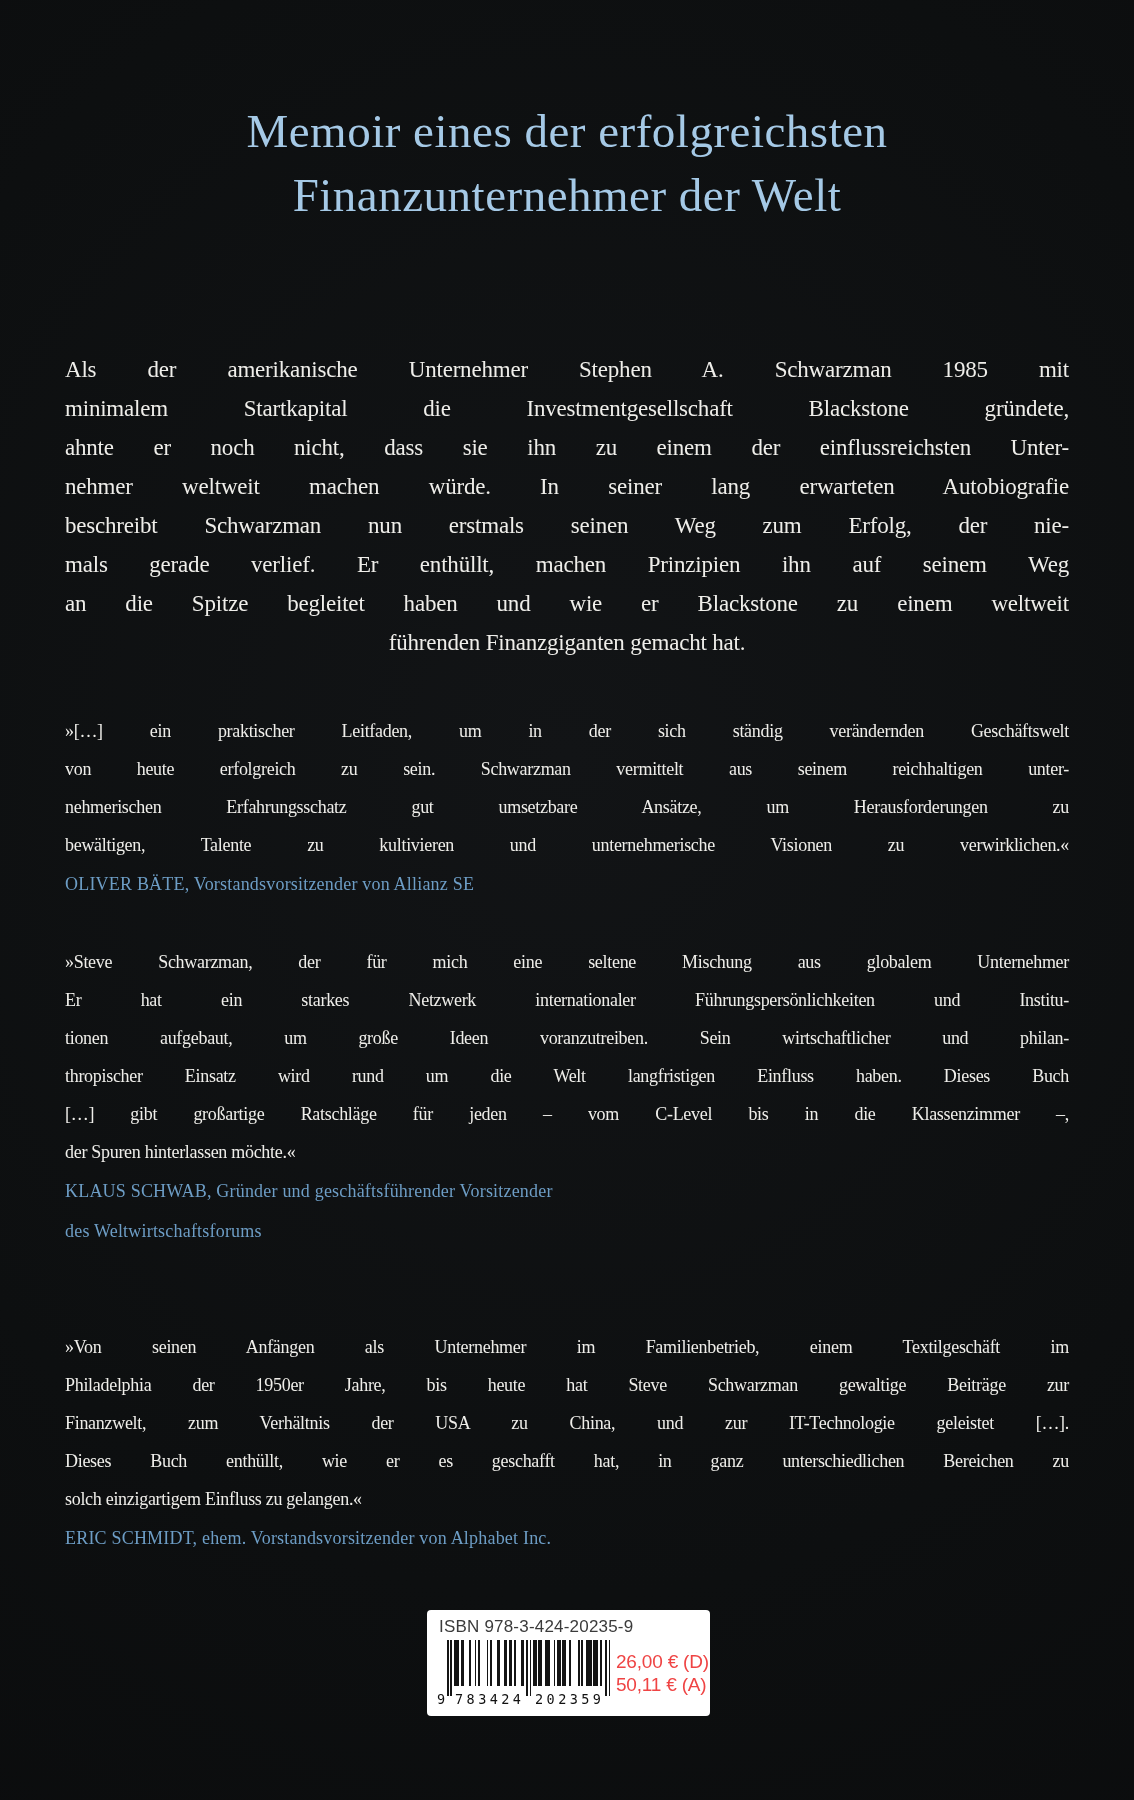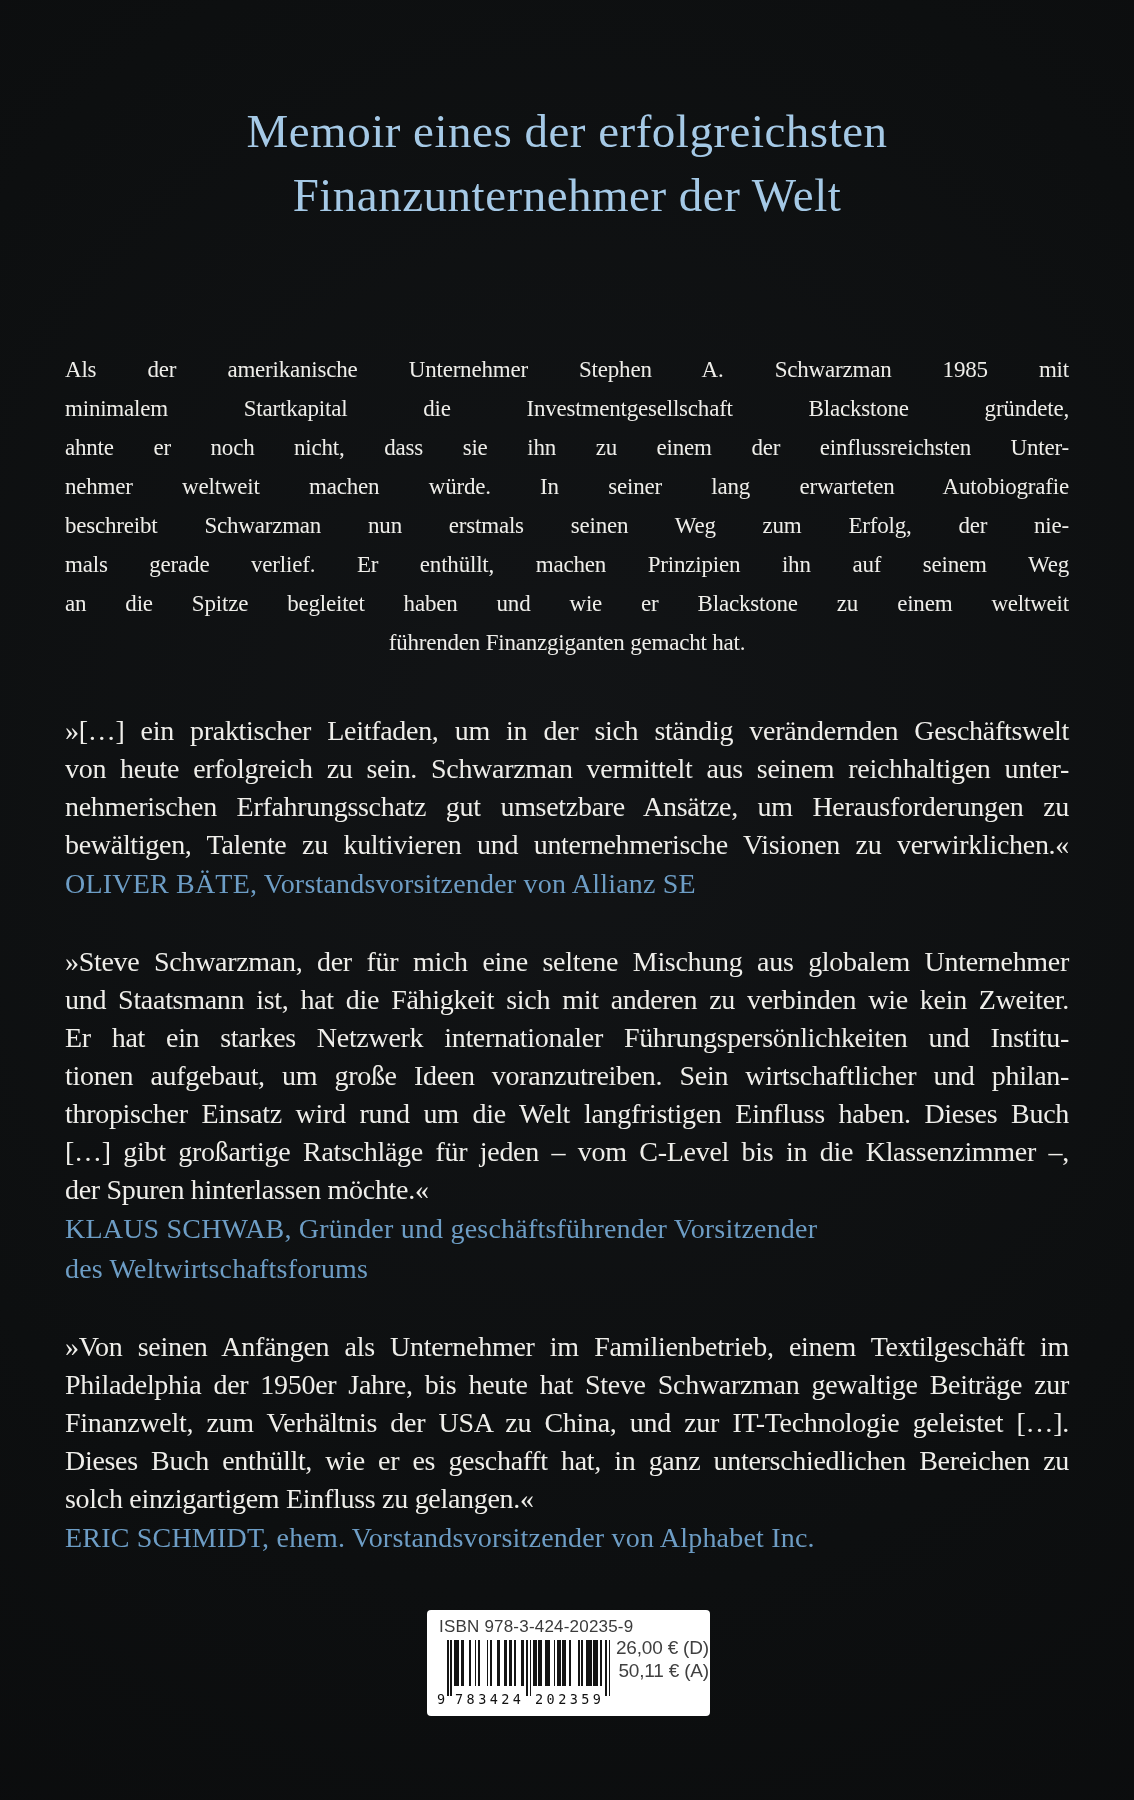--- a/index.html
+++ b/index.html
@@ -17,37 +17,37 @@
     font-family:"Liberation Serif", serif;
   }
   .block{position:absolute;left:65px;width:1004px;}
   .headline{
     top:99px;text-align:center;
     color:var(--headline);
     font-size:47px;line-height:64px;
     letter-spacing:0.5px;
   }
   .intro{top:350px;color:var(--body);font-size:23px;line-height:39px;letter-spacing:-0.2px;}
-  .quote{color:var(--body);font-size:28px;line-height:38px;letter-spacing:-0.3px;}
+  .quote{color:var(--body);font-size:18px;line-height:38px;letter-spacing:-0.3px;}
   .q1{top:712px;}
   .q2{top:943px;}
   .q3{top:1328px;}
   .jline{text-align:justify;text-align-last:justify;}
   .cline{text-align:center;text-align-last:center;}
   .lline{text-align:left;text-align-last:left;}
   .attr{color:var(--attr);line-height:40px;letter-spacing:0.2px;}
   .aline{text-align:left;}
   .label{
     position:absolute;left:427px;top:1610px;width:283px;height:106px;
     background:#ffffff;border-radius:4px;
     font-family:"Liberation Sans", sans-serif;
   }
   .isbn{position:absolute;left:12px;top:7px;font-size:17px;color:#3b3b3b;letter-spacing:0.2px;}
   .barcode{position:absolute;left:9px;top:30px;}
-  .prices{position:absolute;left:189px;top:26px;font-size:19px;line-height:23px;color:#404040;letter-spacing:-0.2px;white-space:nowrap;text-align:right;}
+  .prices{position:absolute;left:189px;top:40px;font-size:19px;line-height:23px;color:#ef4444;letter-spacing:-0.2px;white-space:nowrap;}
   .website{
     position:absolute;left:0;right:0;top:1723px;
     text-align:center;color:#f2f2f2;
     font-family:"Liberation Sans", sans-serif;
     font-size:21px;letter-spacing:3.5px;
   }
 </style>
 </head>
 <body>
 
@@ -79,21 +79,20 @@
         <div class="jline">bewältigen, Talente zu kultivieren und unternehmerische Visionen zu verwirklichen.«</div>
       </div>
     <div class="attr">
         <div class="aline">OLIVER BÄTE, Vorstandsvorsitzender von Allianz SE</div>
       </div>
   </section>
 
   <section class="block quote q2">
     <div>
         <div class="jline">»Steve Schwarzman, der für mich eine seltene Mischung aus globalem Unternehmer</div>
-        <div class="jline">und Staatsmann ist, hat die Fähigkeit sich mit anderen zu verbinden wie kein Zweiter.</div>
         <div class="jline">Er hat ein starkes Netzwerk internationaler Führungspersönlichkeiten und Institu-</div>
         <div class="jline">tionen aufgebaut, um große Ideen voranzutreiben. Sein wirtschaftlicher und philan-</div>
         <div class="jline">thropischer Einsatz wird rund um die Welt langfristigen Einfluss haben. Dieses Buch</div>
         <div class="jline">[…] gibt großartige Ratschläge für jeden – vom C-Level bis in die Klassenzimmer –,</div>
       </div>
     <div class="lline">der Spuren hinterlassen möchte.«</div>
     <div class="attr">
         <div class="aline">KLAUS SCHWAB, Gründer und geschäftsführender Vorsitzender</div>
         <div class="aline">des Weltwirtschaftsforums</div>
       </div>

